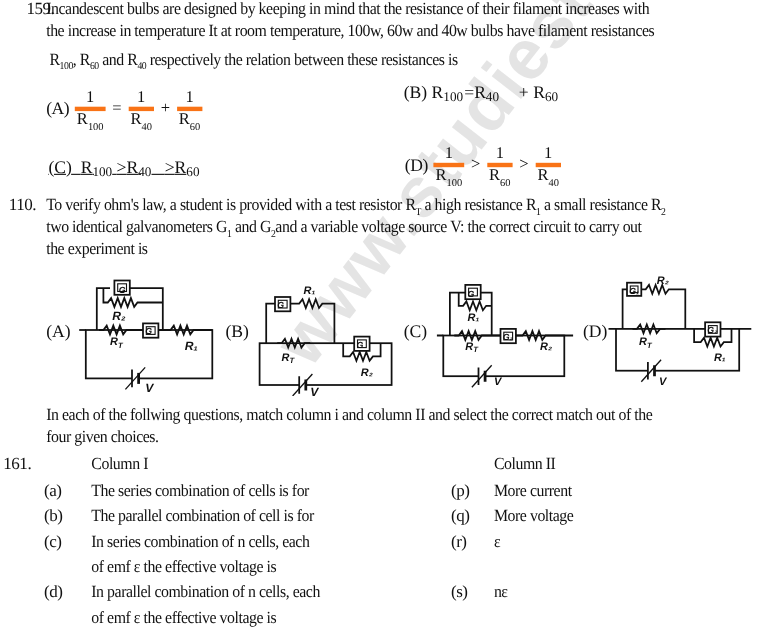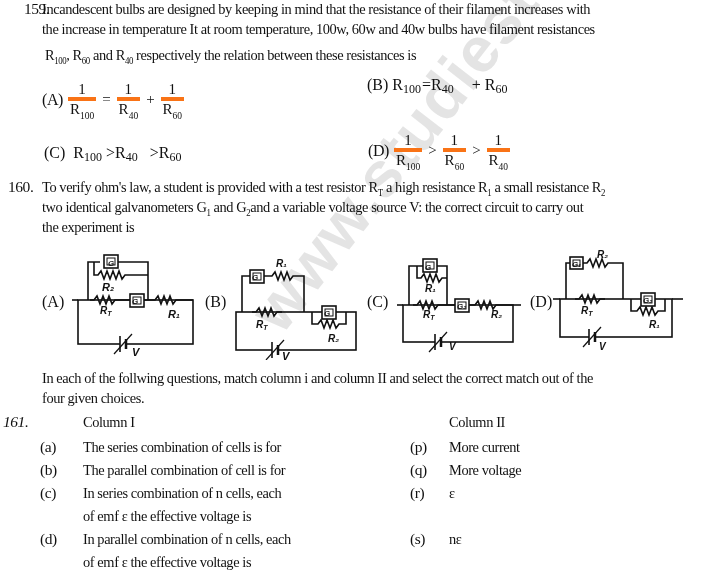--- a/index.html
+++ b/index.html
@@ -53,21 +53,21 @@
   </div>
 
   <div class="abs big" style="left:367px;top:76px;">
     <span>(B)</span>
     <span>R</span><sub>100</sub>
     <span style="margin-left:-3px;">=</span><span>R</span><sub>40</sub>
     <span style="margin-left:14px;">+</span>
     <span>R</span><sub>60</sub>
   </div>
 
-  <div class="abs big" style="left:44px;top:144px;">
+  <div class="abs big" style="left:44px;top:144px;text-decoration:underline;">
     <span>(C)</span>&nbsp;
     <span>R</span><sub>100</sub>
     <span>&gt;</span><span>R</span><sub>40</sub>
     &nbsp;&nbsp;<span>&gt;</span><span>R</span><sub>60</sub>
   </div>
 
   <div class="abs" style="left:368px;top:133px;display:flex;align-items:center;">
     <span class="t" style="font-size:16px;margin-right:3px;">(D)</span>
     <span class="frac">
         <span class="num">1</span>
@@ -80,21 +80,21 @@
       </span>
     <span class="op">&gt;</span>
     <span class="frac">
         <span class="num">1</span>
         <span class="den"><span>R</span><sub>40</sub></span>
       </span>
   </div>
 </div>
 
 <div>
-  <span class="abs t" style="left:8px;top:178px;">160.</span>
+  <span class="abs t" style="left:8px;top:178px;">110.</span>
   <span class="abs t cond" style="left:42px;top:178px;">
     <span>To verify ohm's law, a student is provided with a test resistor R</span><sub>T</sub><span> a high resistance R</span><sub>1</sub><span> a small resistance R</span><sub>2</sub>
   </span>
   <span class="abs t cond" style="left:42px;top:198px;">
     <span>two identical galvanometers G</span><sub>1</sub><span> and G</span><sub>2</sub><span>and  a variable voltage source V: the correct circuit to carry out</span>
   </span>
   <span class="abs t cond" style="left:42px;top:218px;">the experiment is</span>
 
   <span class="abs big" style="left:42px;top:293px;">(A)</span>
   <span class="abs big" style="left:205px;top:293px;">(B)</span>
@@ -204,21 +204,21 @@
     <text x="46" y="100" font-size="10" fill="#111">V</text>
   </svg>
 </div>
 
 <div>
   <span class="abs t cond" style="left:42px;top:369px;">In each of the follwing questions, match column i and column II and select the correct match out of the</span>
   <span class="abs t cond" style="left:42px;top:389px;">four given choices.</span>
 </div>
 
 <div>
-  <span class="abs t" style="left:3px;top:413px;font-style:italic;">161.</span>
+  <span class="abs t" style="left:3px;top:413px;">161.</span>
   <span class="abs t cond" style="left:83px;top:413px;">Column I</span>
   <span class="abs t cond" style="left:449px;top:413px;">Column II</span>
 
   <span class="abs t" style="left:40px;top:438px;">(a)</span>
   <span class="abs t cond" style="left:83px;top:438px;">The series combination of cells is for</span>
 
   <span class="abs t" style="left:40px;top:461px;">(b)</span>
   <span class="abs t cond" style="left:83px;top:461px;">The parallel combination of cell is for</span>
 
   <span class="abs t" style="left:40px;top:484px;">(c)</span>

